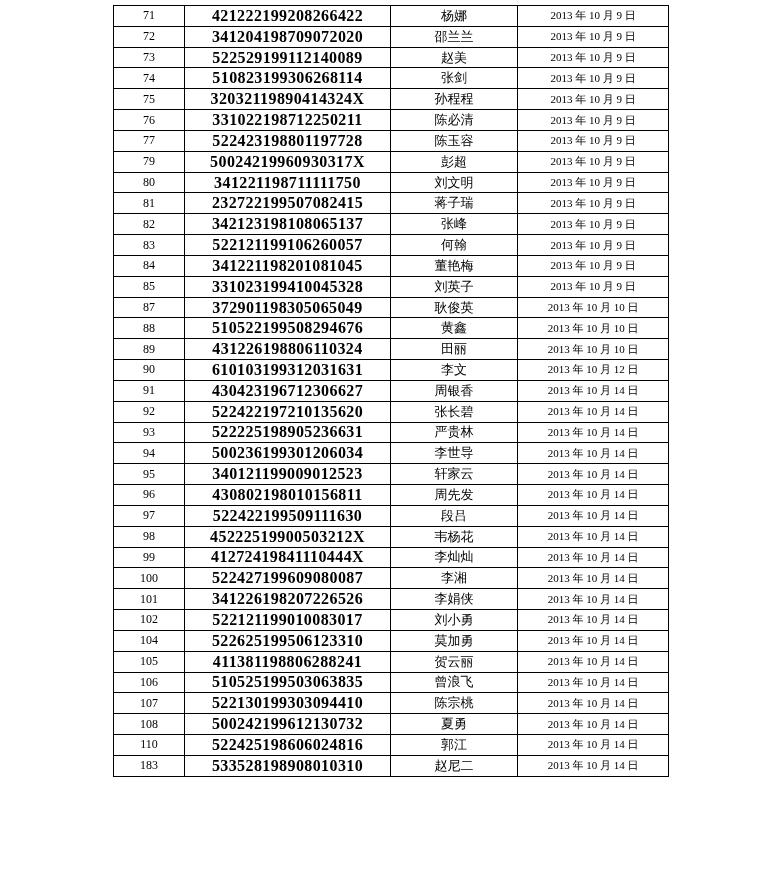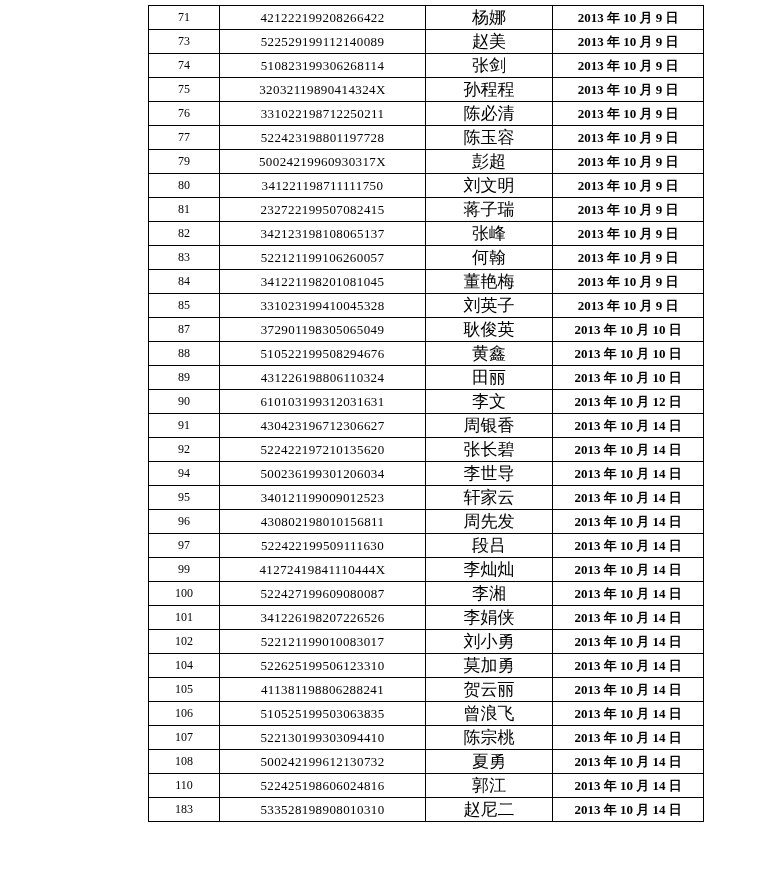--- a/index.html
+++ b/index.html
@@ -19,48 +19,53 @@
     overflow: hidden;
   }
   table.record-table {
     position: absolute;
     left: 113px;
     top: 5px;
     width: 553px;
     height: 772px;
     border-collapse: collapse;
     table-layout: fixed;
-    margin-left: 35px;
   }
   table.record-table td {
     border: 1px solid #000000;
     text-align: center;
     vertical-align: middle;
     padding: 0;
     overflow: hidden;
     white-space: nowrap;
   }
   td.col-no   { width: 70px;  font-size: 12px; }
-  td.col-id   { width: 205px; font-size: 13px; letter-spacing: 0.4px; }
-  td.col-name { width: 126px; font-size: 17px; }
-  td.col-date { width: 150px; font-size: 13px; font-weight: bold; }
+  td.col-id   { width: 205px; font-size: 16px; letter-spacing: 0.4px; font-weight: bold; }
+  td.col-name { width: 126px; font-size: 13px; }
+  td.col-date { width: 150px; font-size: 11px; }
 </style>
 </head>
 <body>
 
 <div class="page">
   <table class="record-table">
     <tbody>
         <tr>
     <td class="col-no">71</td>
     <td class="col-id">421222199208266422</td>
     <td class="col-name">杨娜</td>
     <td class="col-date">2013 年 10 月 9 日</td>
   </tr>
         <tr>
+    <td class="col-no">72</td>
+    <td class="col-id">341204198709072020</td>
+    <td class="col-name">邵兰兰</td>
+    <td class="col-date">2013 年 10 月 9 日</td>
+  </tr>
+        <tr>
     <td class="col-no">73</td>
     <td class="col-id">522529199112140089</td>
     <td class="col-name">赵美</td>
     <td class="col-date">2013 年 10 月 9 日</td>
   </tr>
         <tr>
     <td class="col-no">74</td>
     <td class="col-id">510823199306268114</td>
     <td class="col-name">张剑</td>
     <td class="col-date">2013 年 10 月 9 日</td>
@@ -155,20 +160,26 @@
     <td class="col-name">周银香</td>
     <td class="col-date">2013 年 10 月 14 日</td>
   </tr>
         <tr>
     <td class="col-no">92</td>
     <td class="col-id">522422197210135620</td>
     <td class="col-name">张长碧</td>
     <td class="col-date">2013 年 10 月 14 日</td>
   </tr>
         <tr>
+    <td class="col-no">93</td>
+    <td class="col-id">522225198905236631</td>
+    <td class="col-name">严贵林</td>
+    <td class="col-date">2013 年 10 月 14 日</td>
+  </tr>
+        <tr>
     <td class="col-no">94</td>
     <td class="col-id">500236199301206034</td>
     <td class="col-name">李世导</td>
     <td class="col-date">2013 年 10 月 14 日</td>
   </tr>
         <tr>
     <td class="col-no">95</td>
     <td class="col-id">340121199009012523</td>
     <td class="col-name">轩家云</td>
     <td class="col-date">2013 年 10 月 14 日</td>
@@ -176,20 +187,26 @@
         <tr>
     <td class="col-no">96</td>
     <td class="col-id">430802198010156811</td>
     <td class="col-name">周先发</td>
     <td class="col-date">2013 年 10 月 14 日</td>
   </tr>
         <tr>
     <td class="col-no">97</td>
     <td class="col-id">522422199509111630</td>
     <td class="col-name">段吕</td>
+    <td class="col-date">2013 年 10 月 14 日</td>
+  </tr>
+        <tr>
+    <td class="col-no">98</td>
+    <td class="col-id">45222519900503212X</td>
+    <td class="col-name">韦杨花</td>
     <td class="col-date">2013 年 10 月 14 日</td>
   </tr>
         <tr>
     <td class="col-no">99</td>
     <td class="col-id">41272419841110444X</td>
     <td class="col-name">李灿灿</td>
     <td class="col-date">2013 年 10 月 14 日</td>
   </tr>
         <tr>
     <td class="col-no">100</td>

